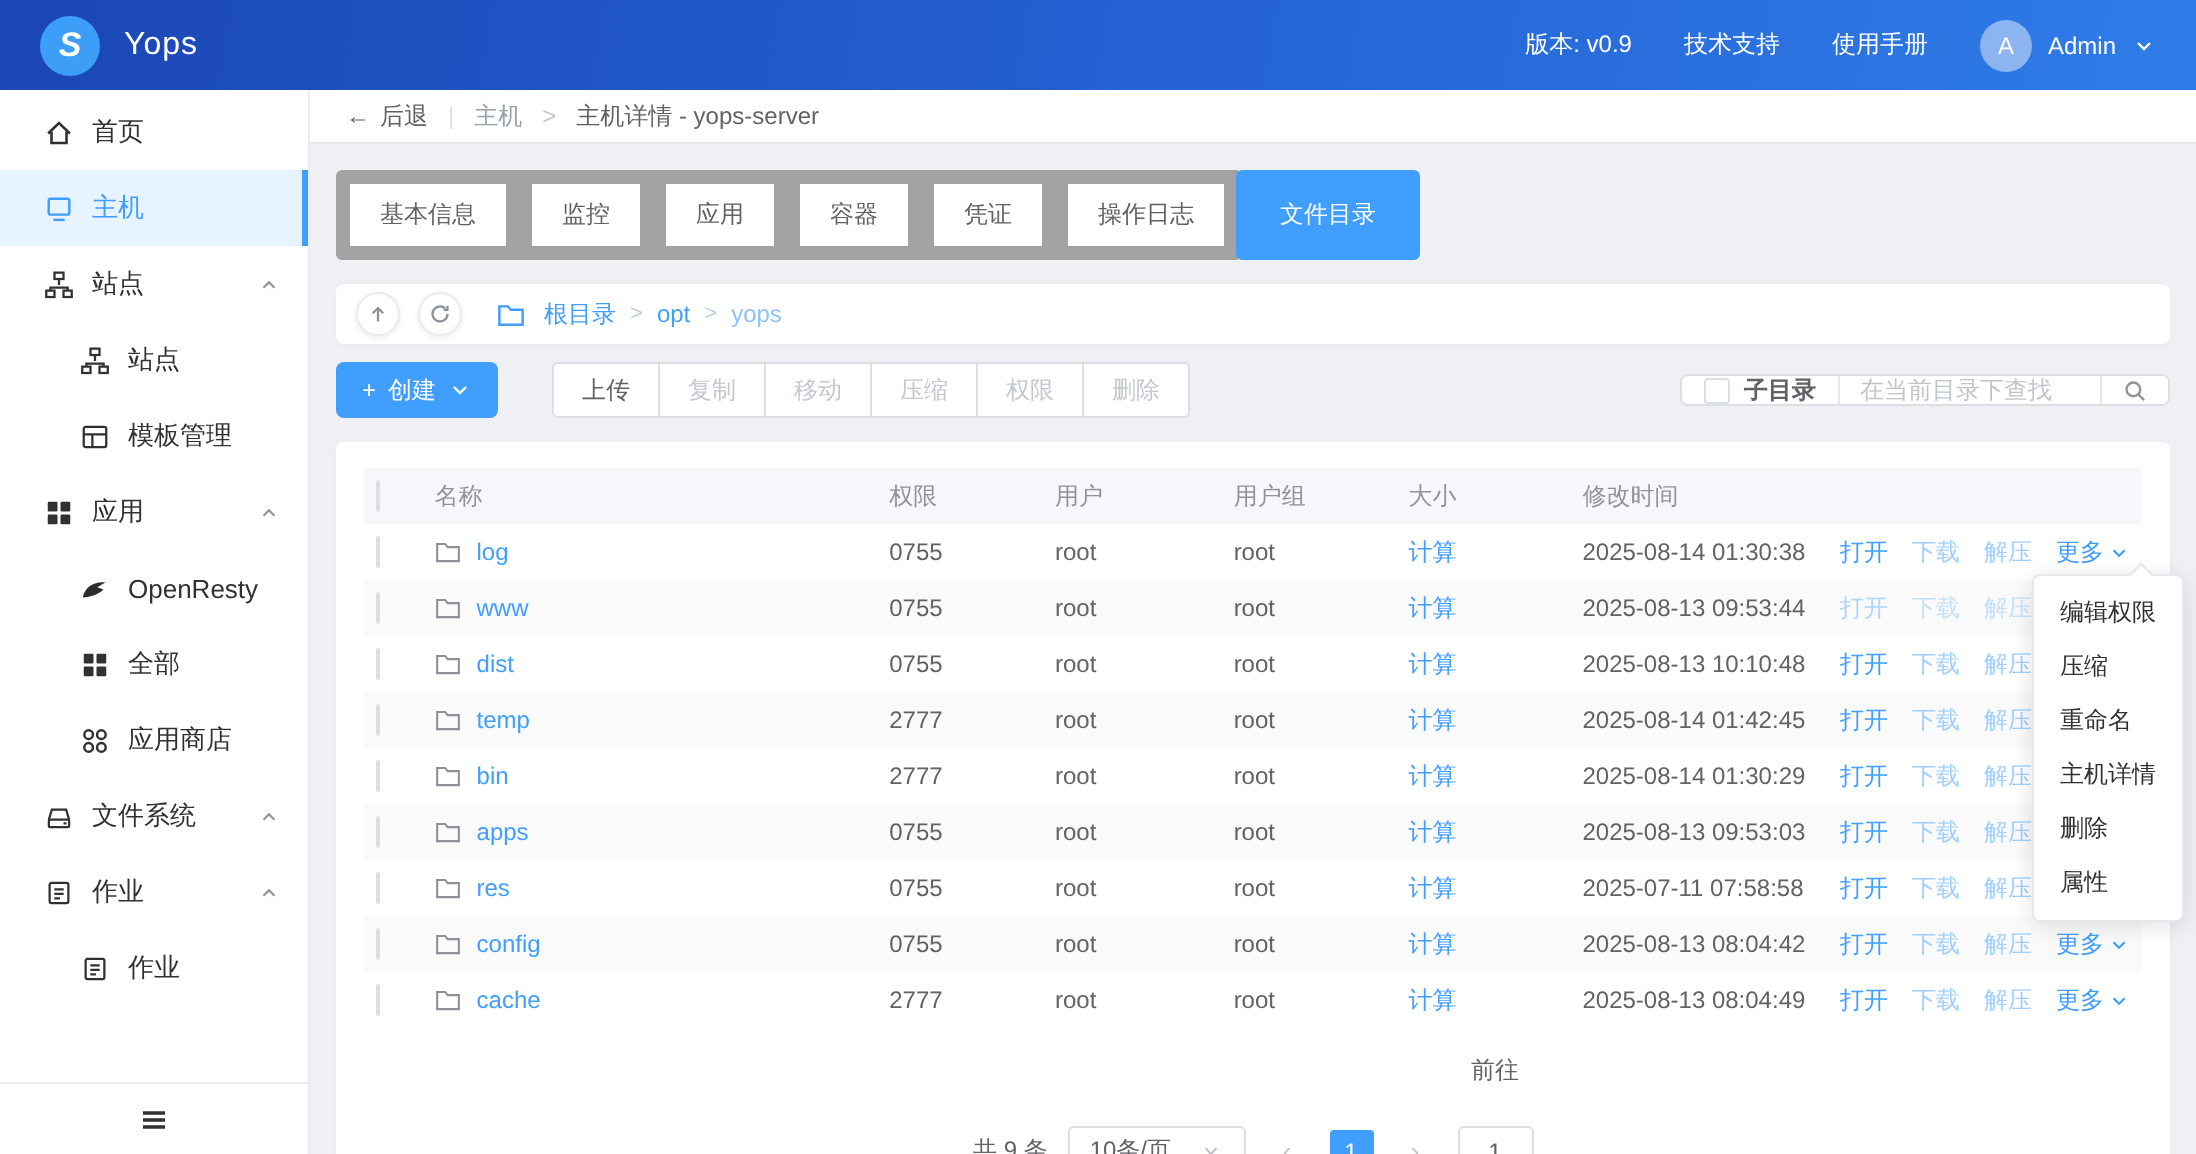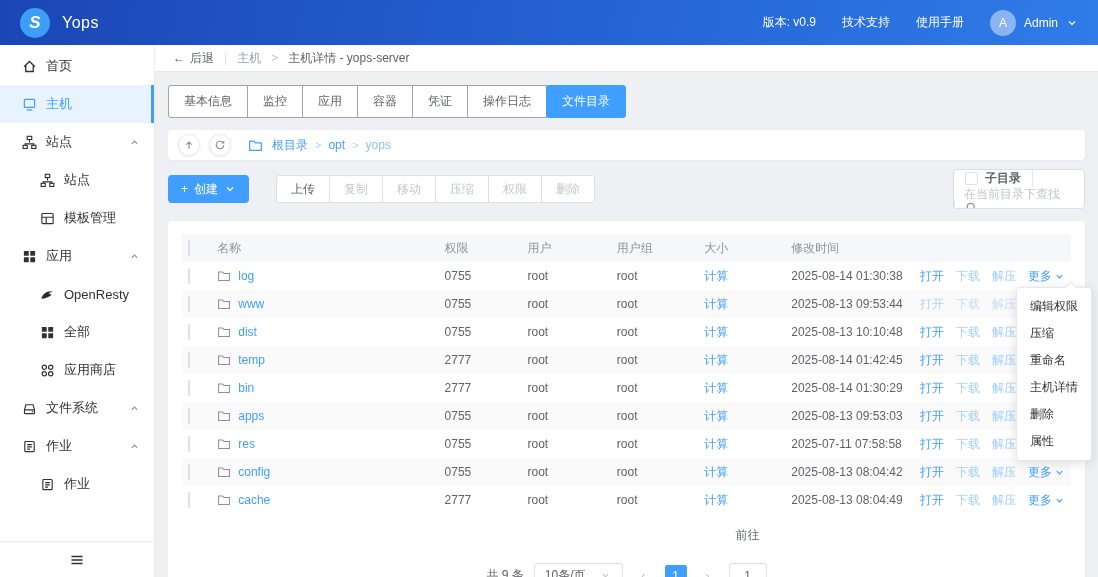--- a/index.html
+++ b/index.html
@@ -37,21 +37,21 @@
   .main { position:absolute; top:45px; left:155px; right:0; bottom:0; background:#eef0f4; }
 
   .crumb-bar { height:27px; background:#fff; border-bottom:1px solid #e9e9e9; display:flex; align-items:center; padding:0 18px; gap:10px; font-size:12px; }
   .crumb-back { display:flex; align-items:center; gap:5px; color:#606266; cursor:pointer; }
   .crumb-divider { color:#e0e0e0; }
   .crumb-muted { color:#97a0ab; }
   .crumb-sep { color:#c0c4cc; }
   .crumb-current { color:#606266; }
 
   .tabs-row { padding:13px 13px 12px; display:flex; }
-  .tab { background:#fff; border:1px solid #a3a3a3; color:#606266; font-size:12px; padding:7px 15px; cursor:pointer; margin-left:-1px; position:relative; }
+  .tab { background:#fff; border:7px solid #a3a3a3; color:#606266; font-size:12px; padding:7px 15px; cursor:pointer; margin-left:-1px; position:relative; }
   .tab:first-child { margin-left:0; border-radius:3px 0 0 3px; }
   .tab.active { background:#409eff; border-color:#409eff; color:#fff; border-radius:3px; z-index:2; }
 
   .path-bar { margin:0 13px 9px; background:#fff; border-radius:4px; height:30px; display:flex; align-items:center; padding:0 10px; gap:9px; box-shadow:0 1px 2px rgba(0,0,0,.03); }
   .circle-btn { width:22px; height:22px; border-radius:50%; background:#fff; border:1px solid #ebebeb; box-shadow:0 1px 3px rgba(0,0,0,.08); display:flex; align-items:center; justify-content:center; color:#8a8f99; cursor:pointer; }
   .circle-btn svg { width:12px; height:12px; }
   .path-folder { color:#409eff; width:15px; height:15px; margin-left:8px; }
   .path-folder svg { width:15px; height:15px; }
   .path-crumbs { display:flex; align-items:center; gap:7px; font-size:12px; }
   .path-seg { color:#409eff; cursor:pointer; }
@@ -59,21 +59,21 @@
   .path-gt { color:#b9cde6; font-size:11px; }
 
   .toolbar { margin:0 13px 12px; display:flex; align-items:center; }
   .btn-create { background:#409eff; color:#fff; border:none; border-radius:4px; height:28px; padding:0 13px; font-size:12px; display:flex; align-items:center; gap:6px; cursor:pointer; }
   .btn-create .chev { color:#fff; }
   .btn-group { display:flex; margin-left:27px; }
   .gbtn { background:#fff; border:1px solid #dcdfe6; height:28px; padding:0 14px; font-size:12px; color:#606266; cursor:pointer; margin-left:-1px; }
   .gbtn:first-child { margin-left:0; border-radius:3px 0 0 3px; }
   .gbtn:last-child { border-radius:0 3px 3px 0; }
   .gbtn.disabled { color:#c3c7cf; cursor:not-allowed; }
-  .toolbar-right { margin-left:auto; display:flex; align-items:flex-start; background:#fff; border:1px solid #dcdfe6; border-radius:4px; height:40px; overflow:hidden;flex-direction:column; }
+  .toolbar-right { margin-left:auto; display:flex; align-items:flex-end; background:#fff; border:1px solid #dcdfe6; border-radius:4px; height:16px; overflow:hidden; }
   .subdir-box { display:flex; align-items:center; gap:7px; padding:0 11px; border-right:1px solid #e4e7ed; height:100%; cursor:pointer; }
   .checkbox { width:13px; height:13px; border:1px solid #dcdfe6; border-radius:2px; background:#fff; }
   .subdir-label { color:#606266; font-weight:bold; font-size:12px; }
   .search-input { border:none; outline:none; height:100%; width:130px; padding:0 10px; font-size:12px; color:#606266; font-family:inherit; }
   .search-input::placeholder { color:#c0c4cc; }
   .search-btn { width:34px; height:100%; border-left:1px solid #e4e7ed; display:flex; align-items:center; justify-content:center; color:#909399; cursor:pointer; background:#fff; }
   .search-btn svg { width:13px; height:13px; }
 
   
   .card { margin:0 13px; background:#fff; border-radius:4px; padding:13px 14px 8px; box-shadow:0 1px 2px rgba(0,0,0,.03); }

